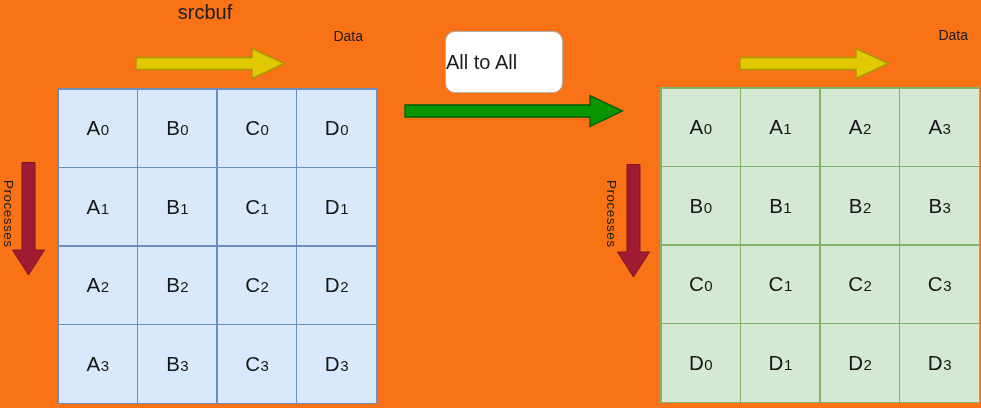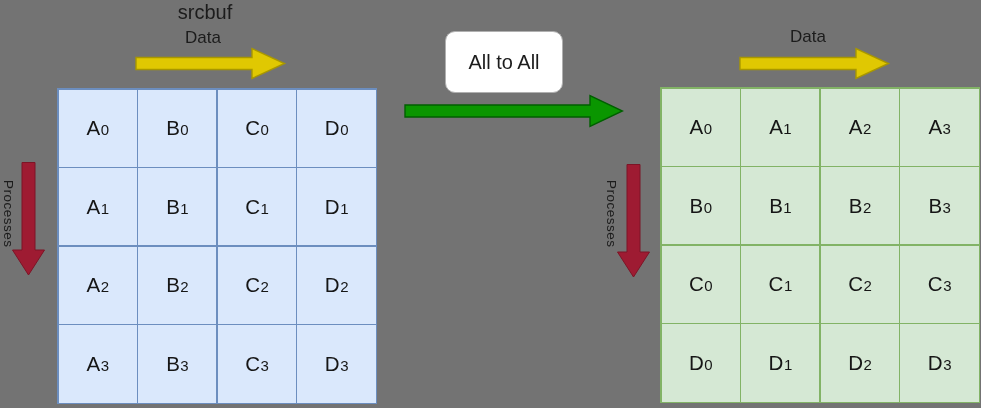--- a/index.html
+++ b/index.html
@@ -6,34 +6,34 @@
     margin: 0;
     padding: 0;
     background: #ffffff;
     font-family: "Liberation Sans", sans-serif;
     color: #111111;
   }
   #canvas {
     position: relative;
     width: 981px;
     height: 408px;
-    background: #737373;
+    background: #f97316;
     overflow: hidden;
   }
   .abs { position: absolute; }
 
   .buf-title {
     font-size: 20px;
     text-align: center;
     width: 320px;
     color: #1c1c1c;
   }
   .data-label {
-    font-size: 17px;
-    text-align: center;
+    font-size: 14px;
+    text-align: right;
     width: 320px;
     color: #1c1c1c;
   }
   .processes-label {
     writing-mode: vertical-rl;
     font-size: 13.5px;
     color: #1c1c1c;
     height: 112px;
     text-align: center;
     letter-spacing: 0.5px;
@@ -70,21 +70,20 @@
 
   .alltoall-box {
     width: 118px;
     height: 62px;
     box-sizing: border-box;
     border: 1.3px solid #b0b0b0;
     border-radius: 10px;
     background: #ffffff;
     display: flex;
     align-items: center;
-    justify-content: center;
     font-size: 20px;
     color: #1c1c1c;
   }
 
   svg { display: block; }
 </style>
 </head>
 <body>
 
 <div id="canvas">

